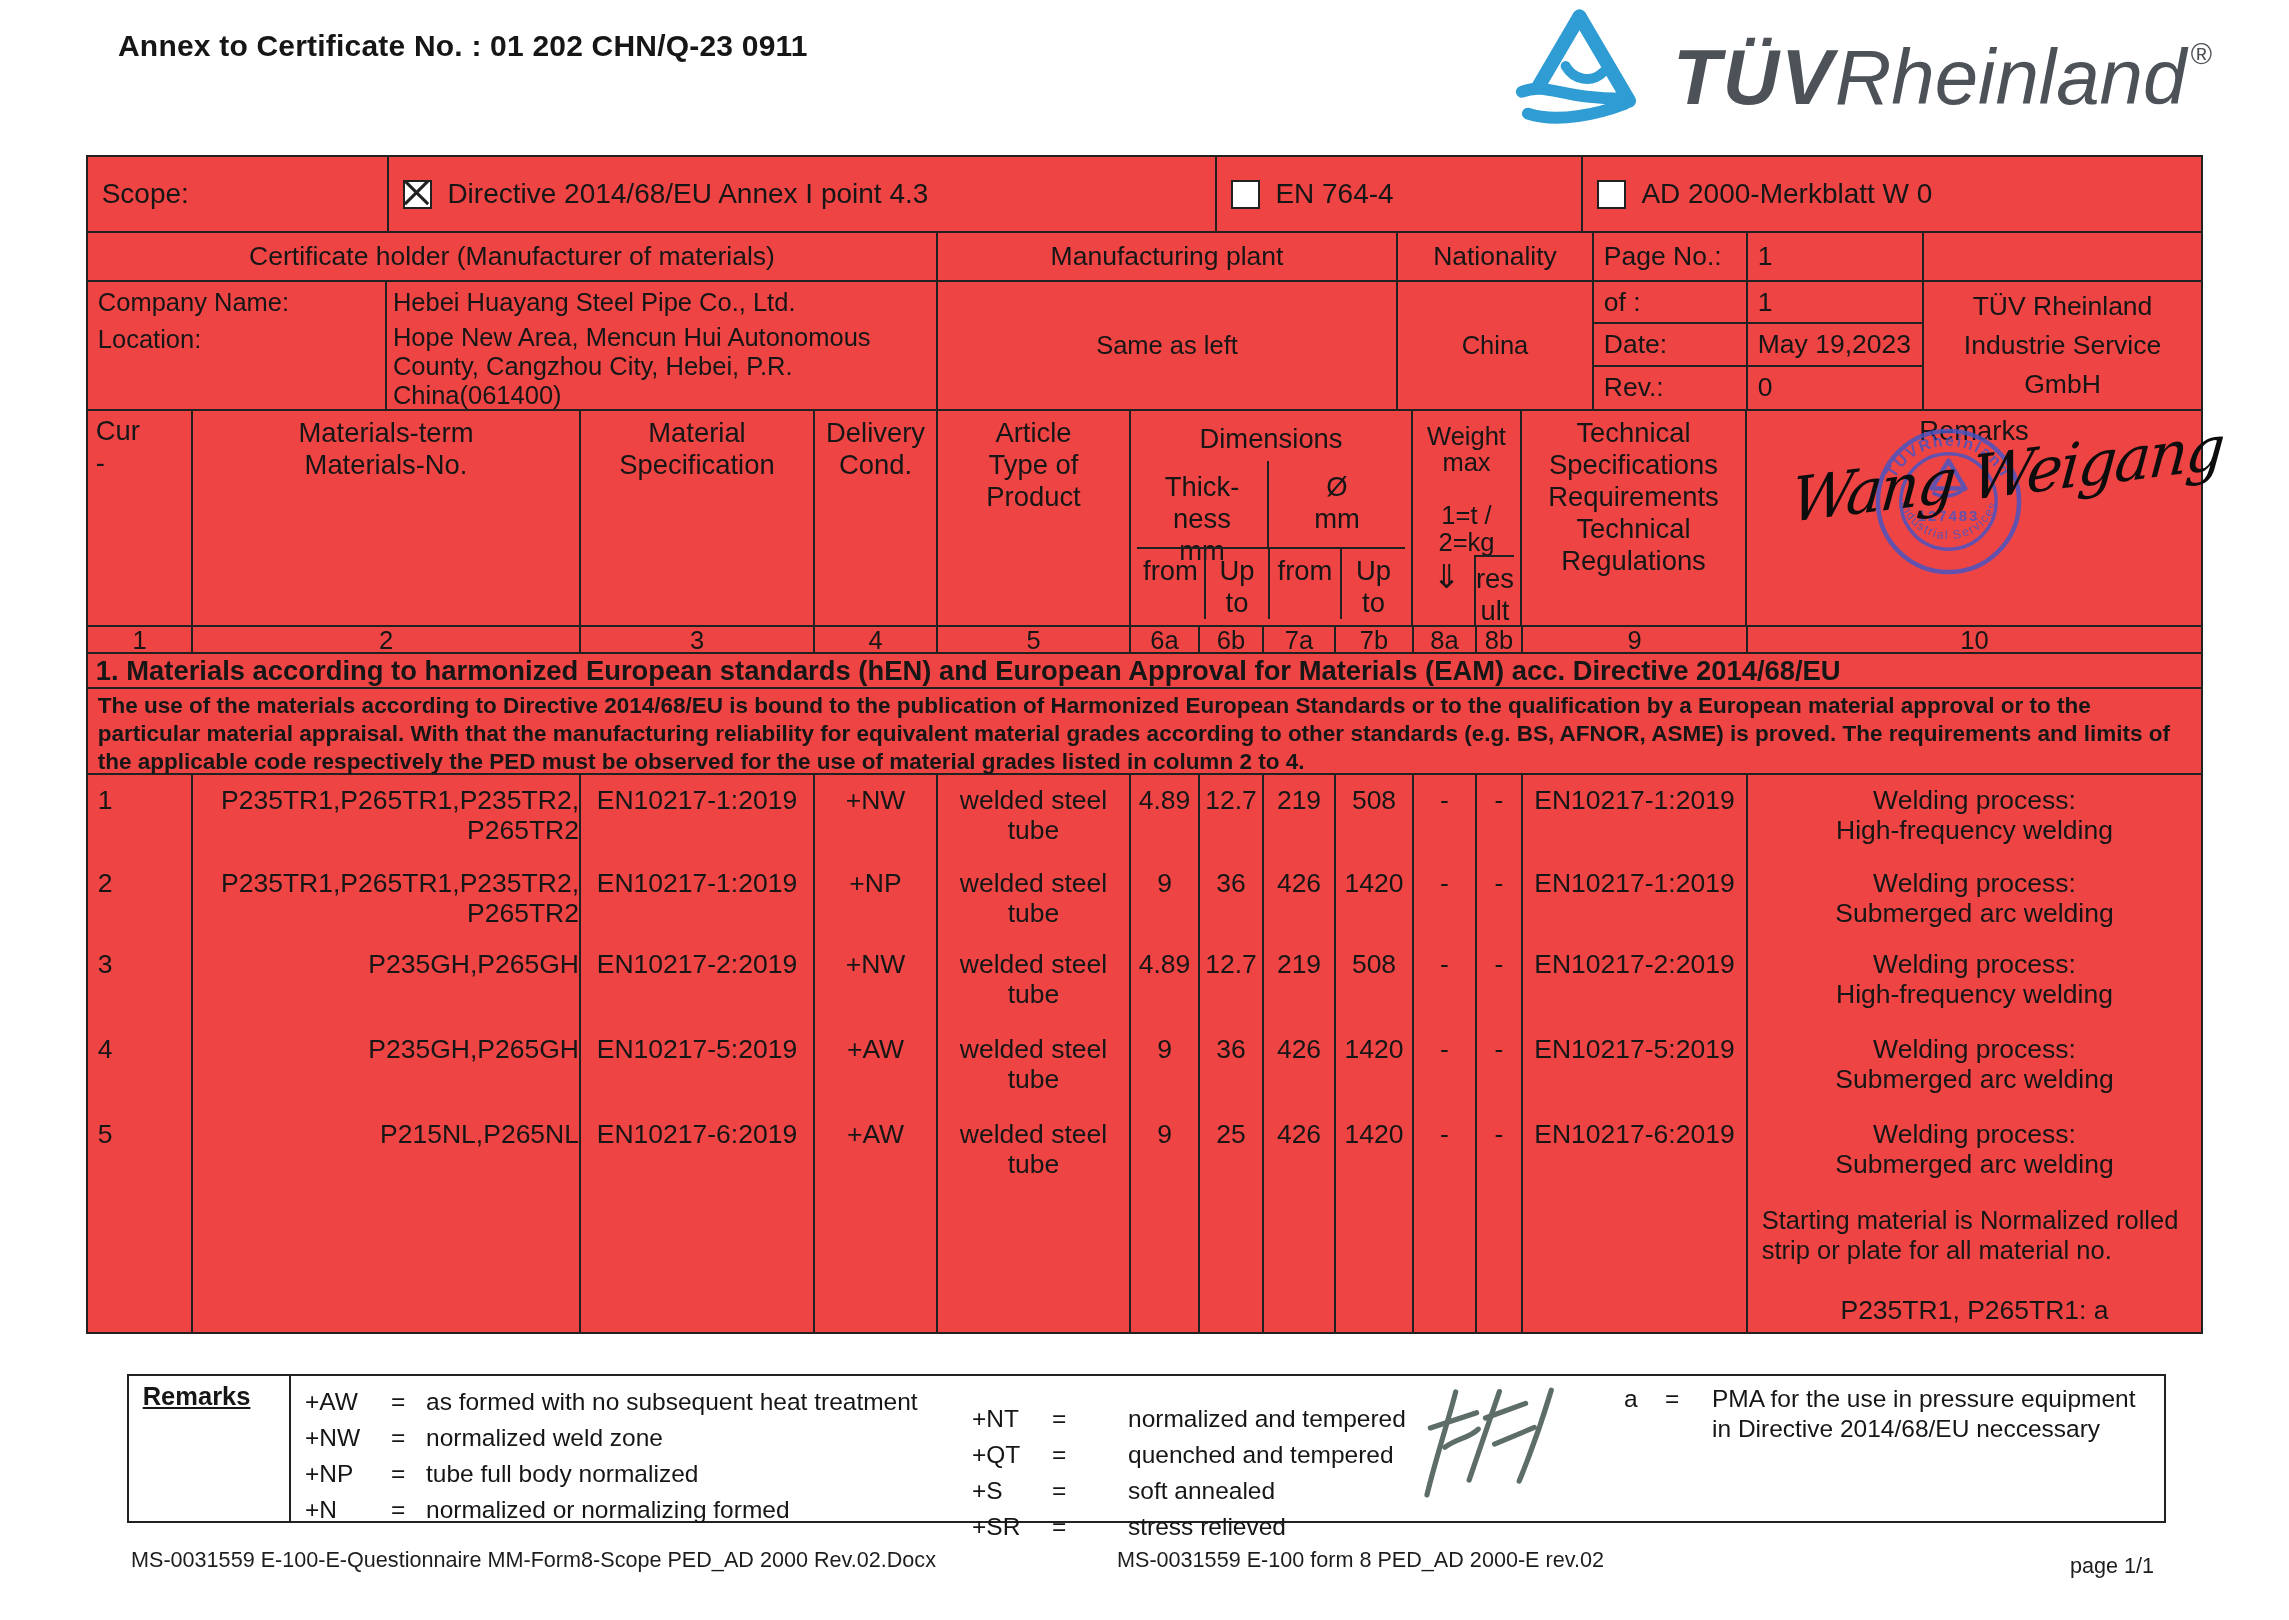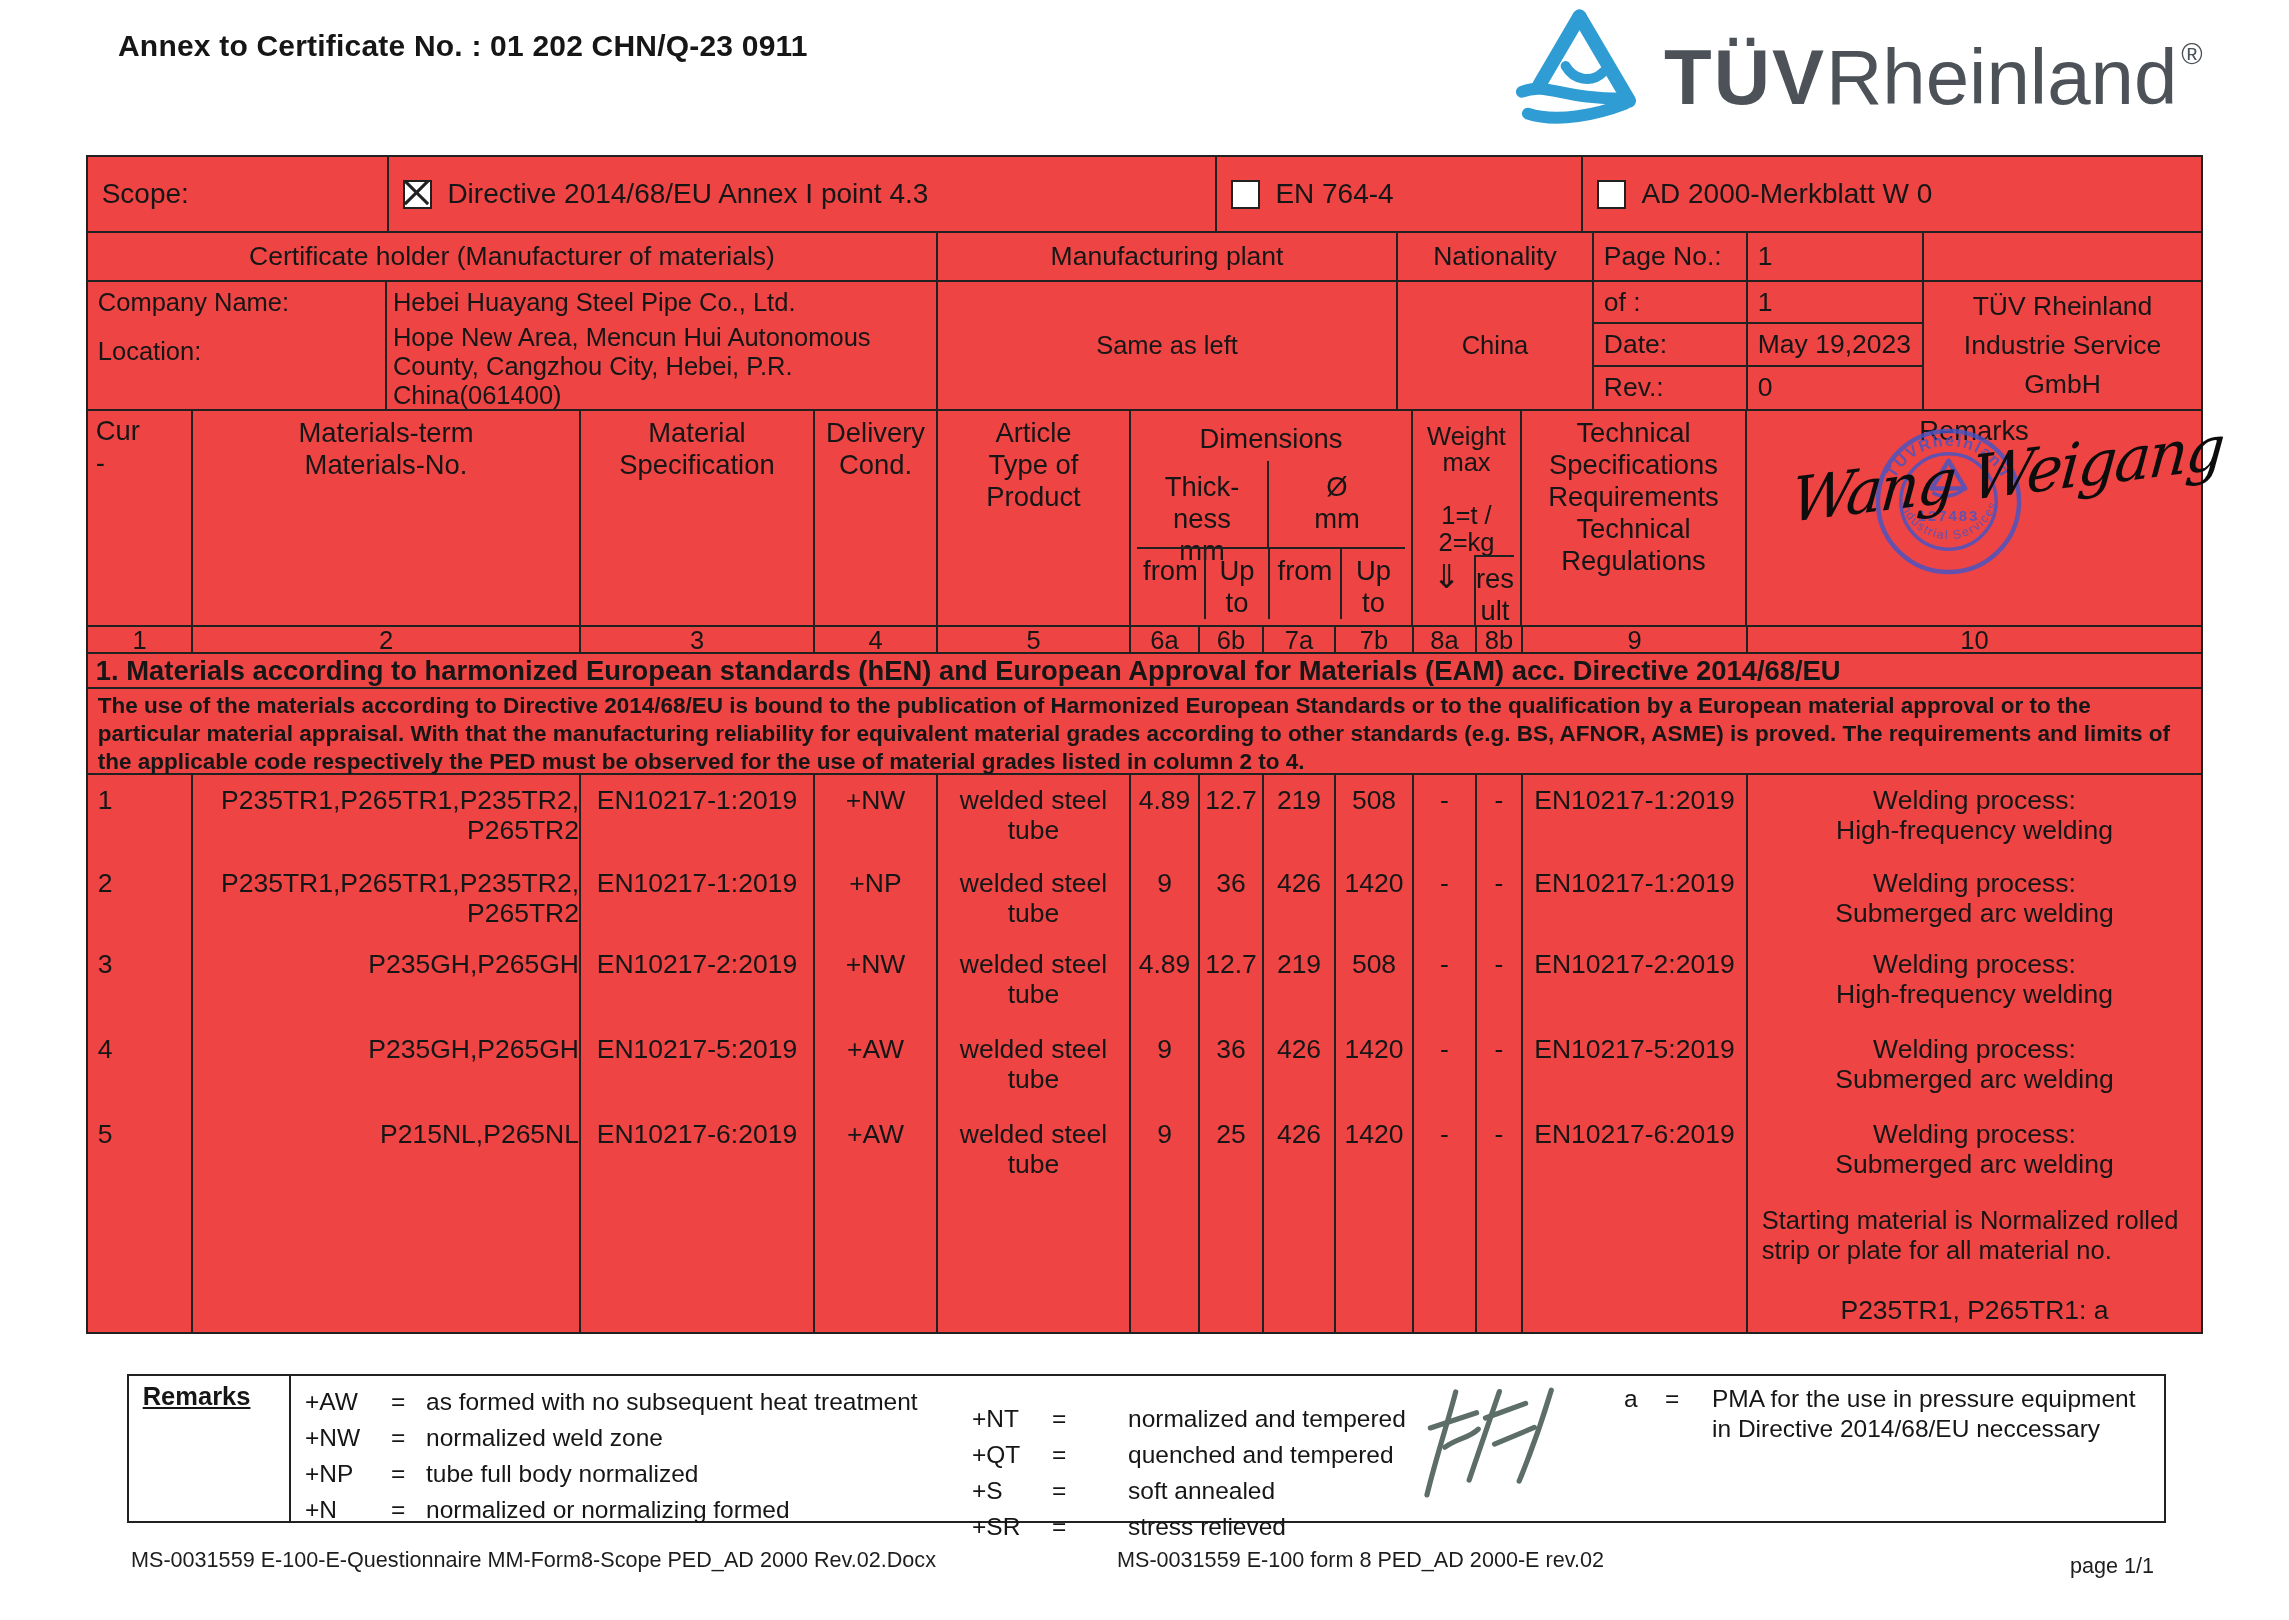--- a/index.html
+++ b/index.html
@@ -4,21 +4,21 @@
 <style>
   :root{ --ink:#212121; }
   html,body{margin:0;padding:0;background:#ffffff;}
   body{width:2290px;height:1620px;position:relative;overflow:hidden;
        font-family:"Liberation Sans", sans-serif;color:#161616;}
   .pre{white-space:pre-line;}
   .abs{position:absolute;}
 
   
   .annex-title{left:118px;top:29px;font-size:30px;font-weight:bold;letter-spacing:0.2px;}
-  .logo{left:1514px;top:3.9px;display:flex;align-items:center;gap:21px;}
+  .logo{left:1514px;top:3.9px;display:flex;align-items:center;gap:30px;font-style:italic;}
   .logo-text{display:flex;align-items:flex-start;color:#4c5258;line-height:1;padding-top:25.5px;}
   .logo-tuv{font-size:78px;font-weight:bold;letter-spacing:2px;}
   .logo-rh{font-size:78px;font-weight:400;letter-spacing:0;}
   .logo-reg{font-size:29px;margin-top:2px;margin-left:3.9px;}
 
   
   .doc{left:86px;top:155px;width:2117px;height:1179px;border:2.9px solid var(--ink);box-sizing:border-box;
        display:flex;flex-direction:column;background:#ef4444;}
   .band{display:flex;border-bottom:2.9px solid var(--ink);box-sizing:border-box;flex:none;}
   .band:last-child{border-bottom:none;flex:1;}
@@ -35,21 +35,21 @@
   .cb.checked::after{transform:rotate(-45deg);}
 
   
   .bB{height:49px;font-size:26.5px;}
   .bB>div{display:flex;align-items:center;justify-content:center;}
   .bB .lft{justify-content:flex-start;padding-left:9.8px;}
 
   
   .bC{height:129px;font-size:25.5px;line-height:29px;}
   .labels{width:299px;padding:5.9px 0 0 9.8px;}
-  .labels .l2{margin-top:20px;}
+  .labels .l2{margin-top:8px;}
   .values{width:551px;padding:5.9px 0 0 5.9px;}
   .center2{display:flex;align-items:center;justify-content:center;}
   .minicol{display:flex;flex-direction:column;}
   .mrow{height:43px;border-bottom:2px solid var(--ink);box-sizing:border-box;display:flex;align-items:center;padding-left:9.8px;font-size:26.5px;}
   .minicol .mrow:last-child{border-bottom:none;}
   .issuer{display:flex;align-items:center;justify-content:center;text-align:center;font-size:26.5px;line-height:39px;}
 
   
   .bD{height:216px;font-size:27.4px;line-height:32px;}
   .bD .hc{padding-top:5.9px;}

